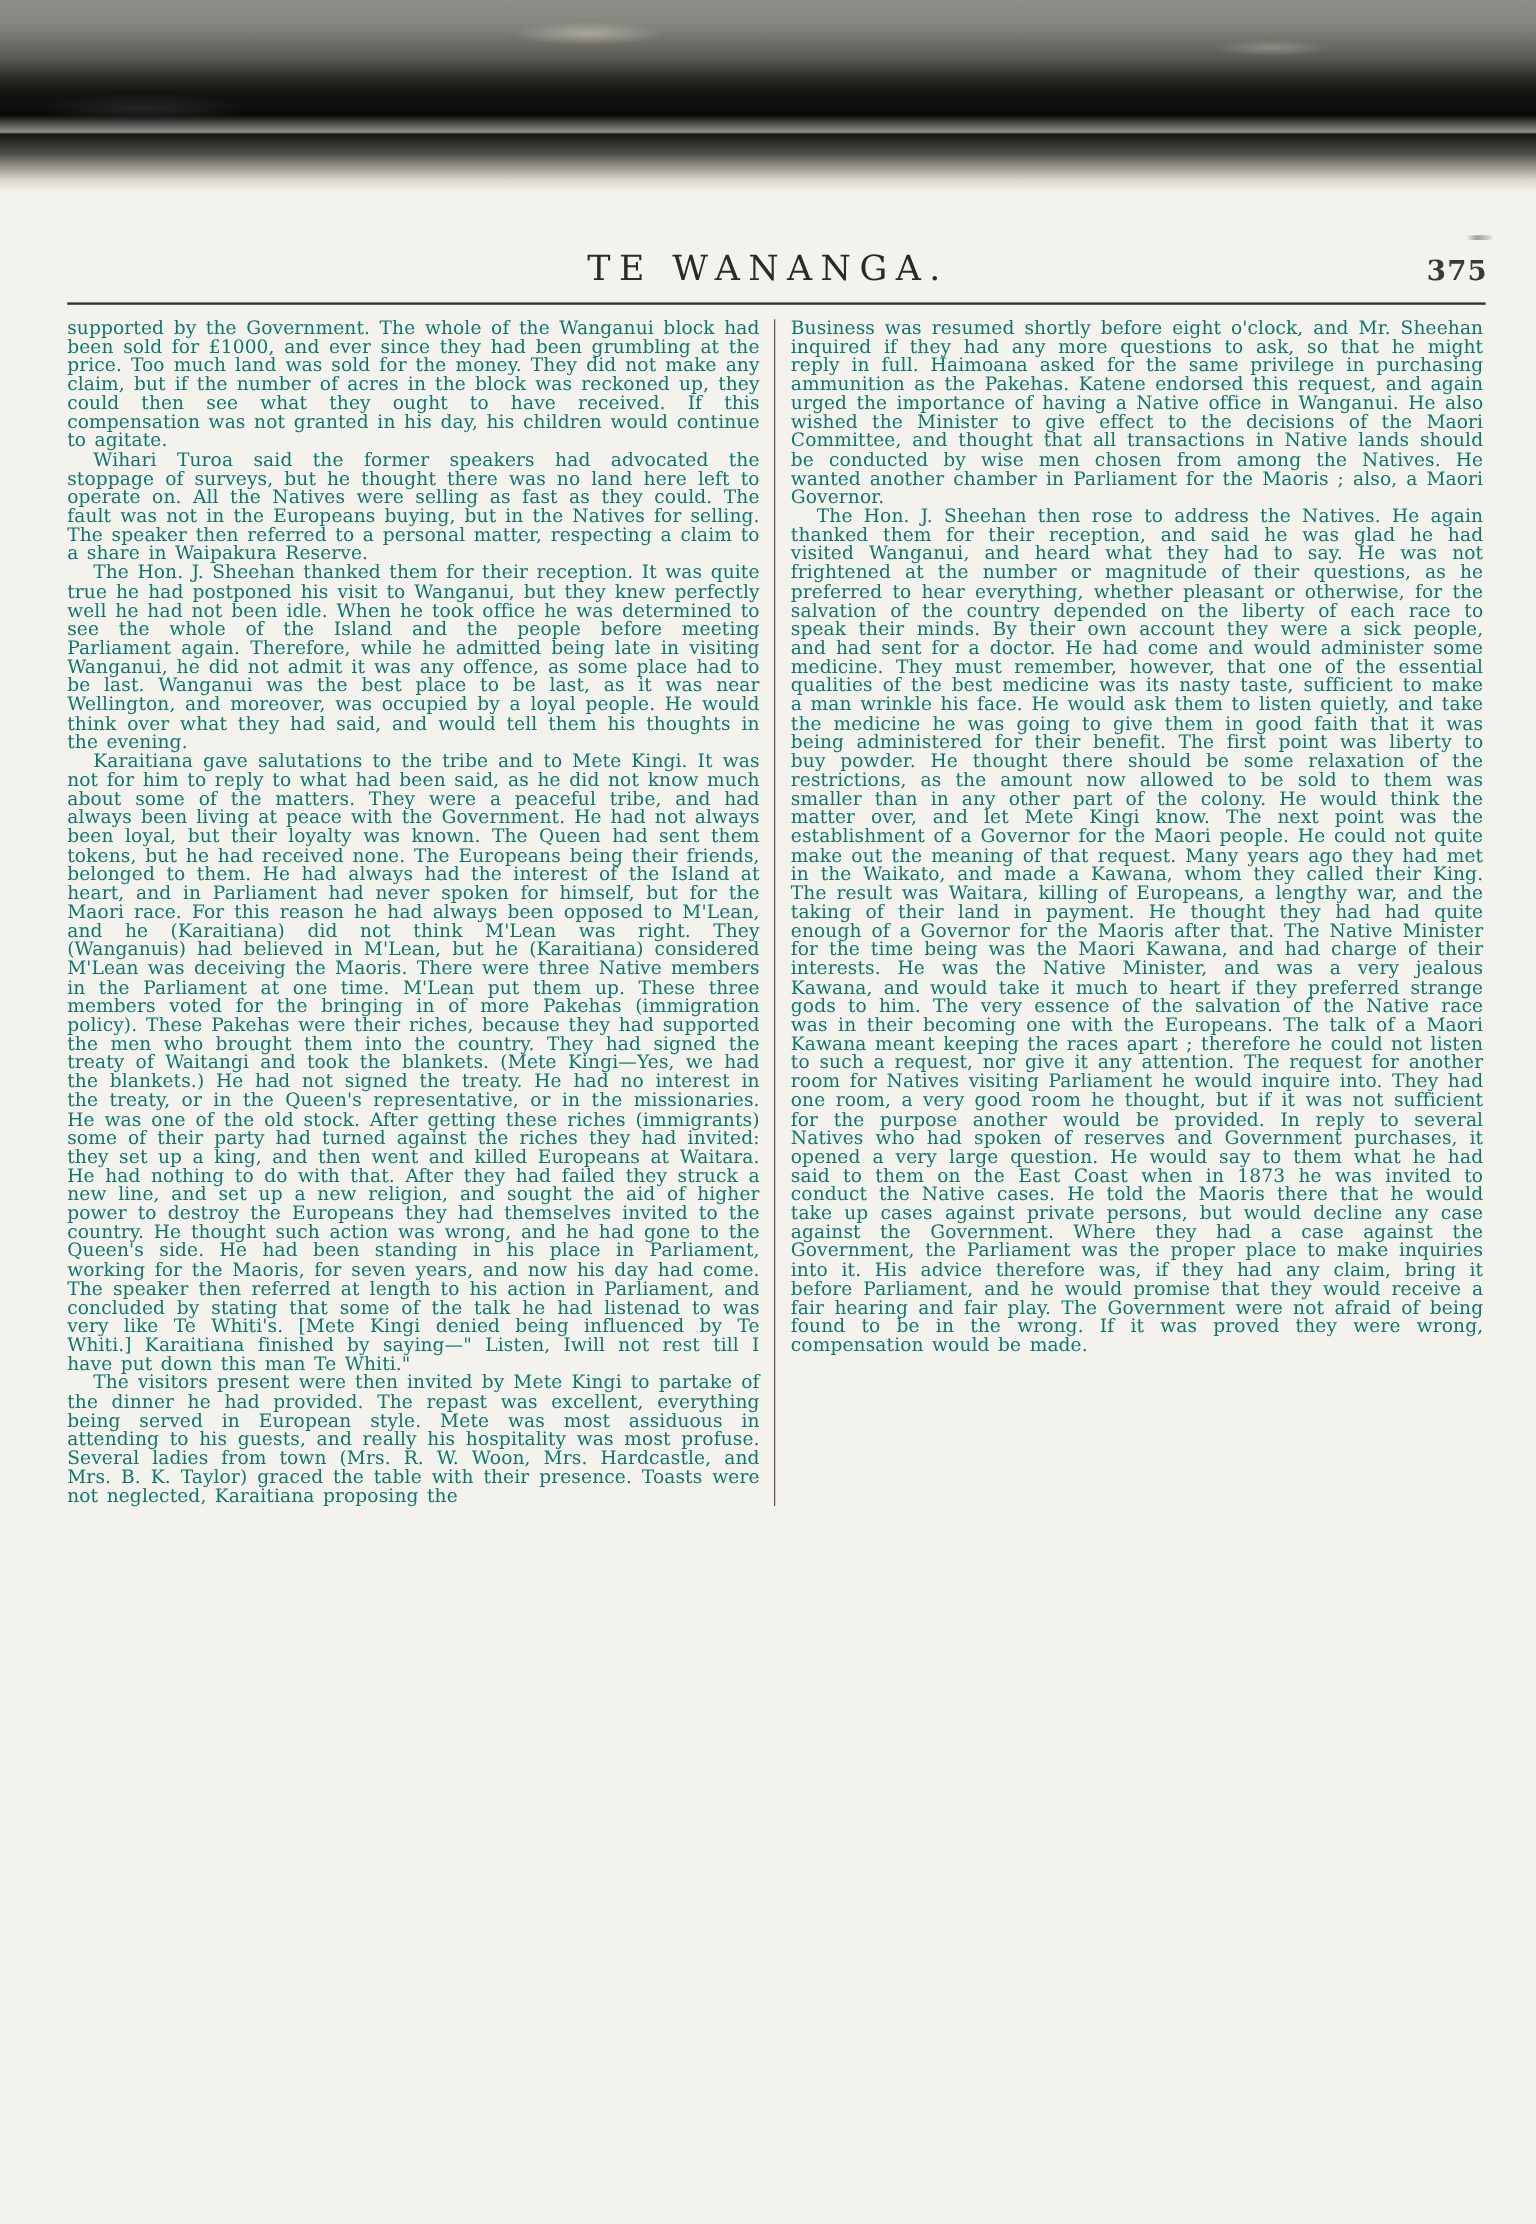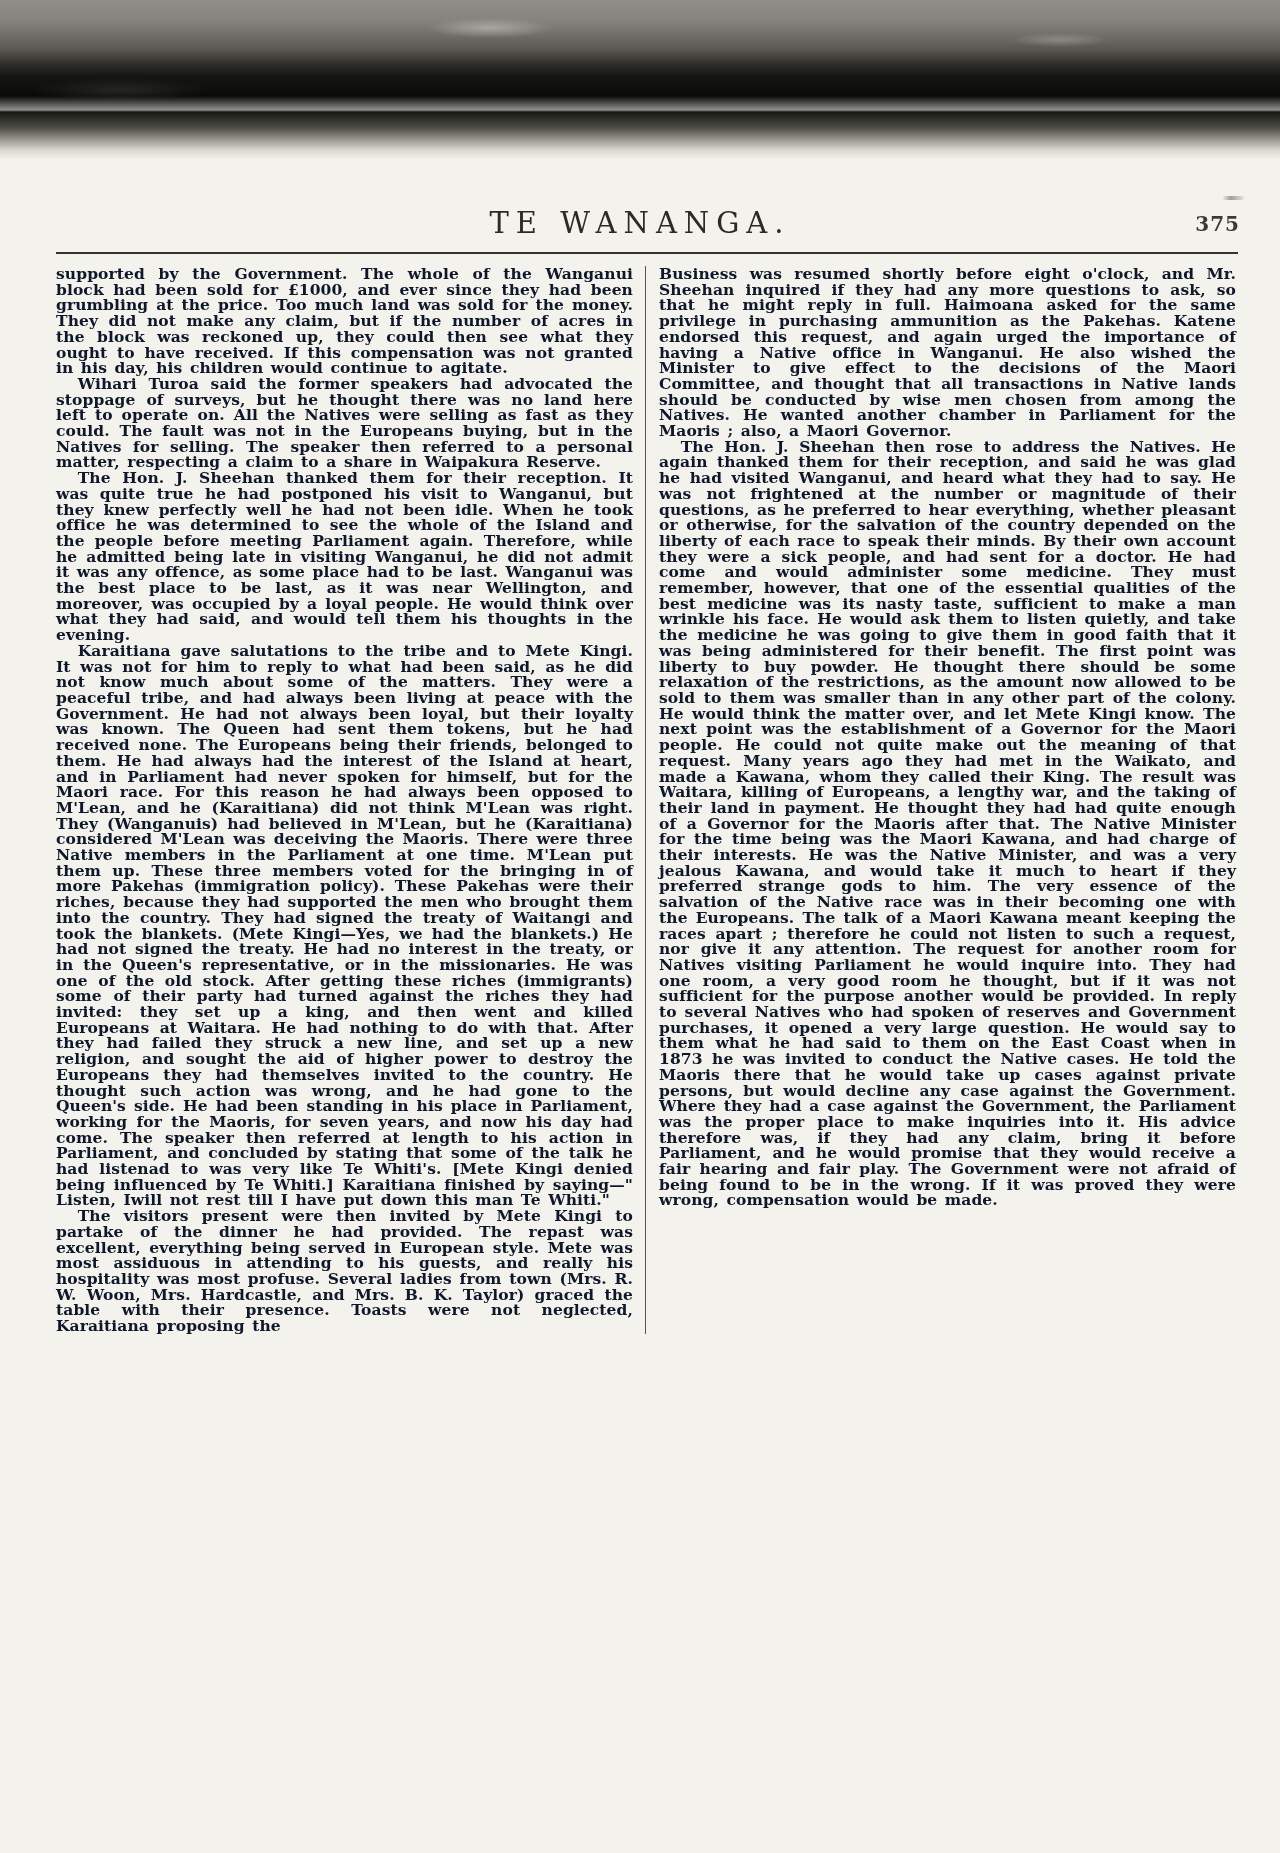--- a/index.html
+++ b/index.html
@@ -49,21 +49,21 @@
     text-align: center;
     font-size: 29px;
     letter-spacing: 7px;
     color: #2b2a28;
     font-weight: normal;
   }
   .page-number {
     position: absolute;
     top: 212px;
     right: 40px;
-    font-size: 20px;
+    font-size: 23px;
     font-weight: bold;
     color: #3a3936;
     letter-spacing: 1px;
   }
   .smudge {
     position: absolute;
     top: 196px;
     right: 36px;
     width: 22px;
     height: 4px;
@@ -71,22 +71,21 @@
     border-radius: 2px;
   }
   .header-rule {
     margin: 6px 42px 0 56px;
     height: 0;
     border-top: 2px solid #34332f;
   }
   .columns {
     display: flex;
     margin: 12px 44px 0 56px;
-    color: #0f172a;
-    font-weight: bold;
+    color: #0f766e;
   }
   .column {
     width: 50%;
     font-size: 15.5px;
     line-height: 15.7px;
     text-align: justify;
     word-spacing: 2px;
     letter-spacing: 0.1px;
   }
   .column.left {

